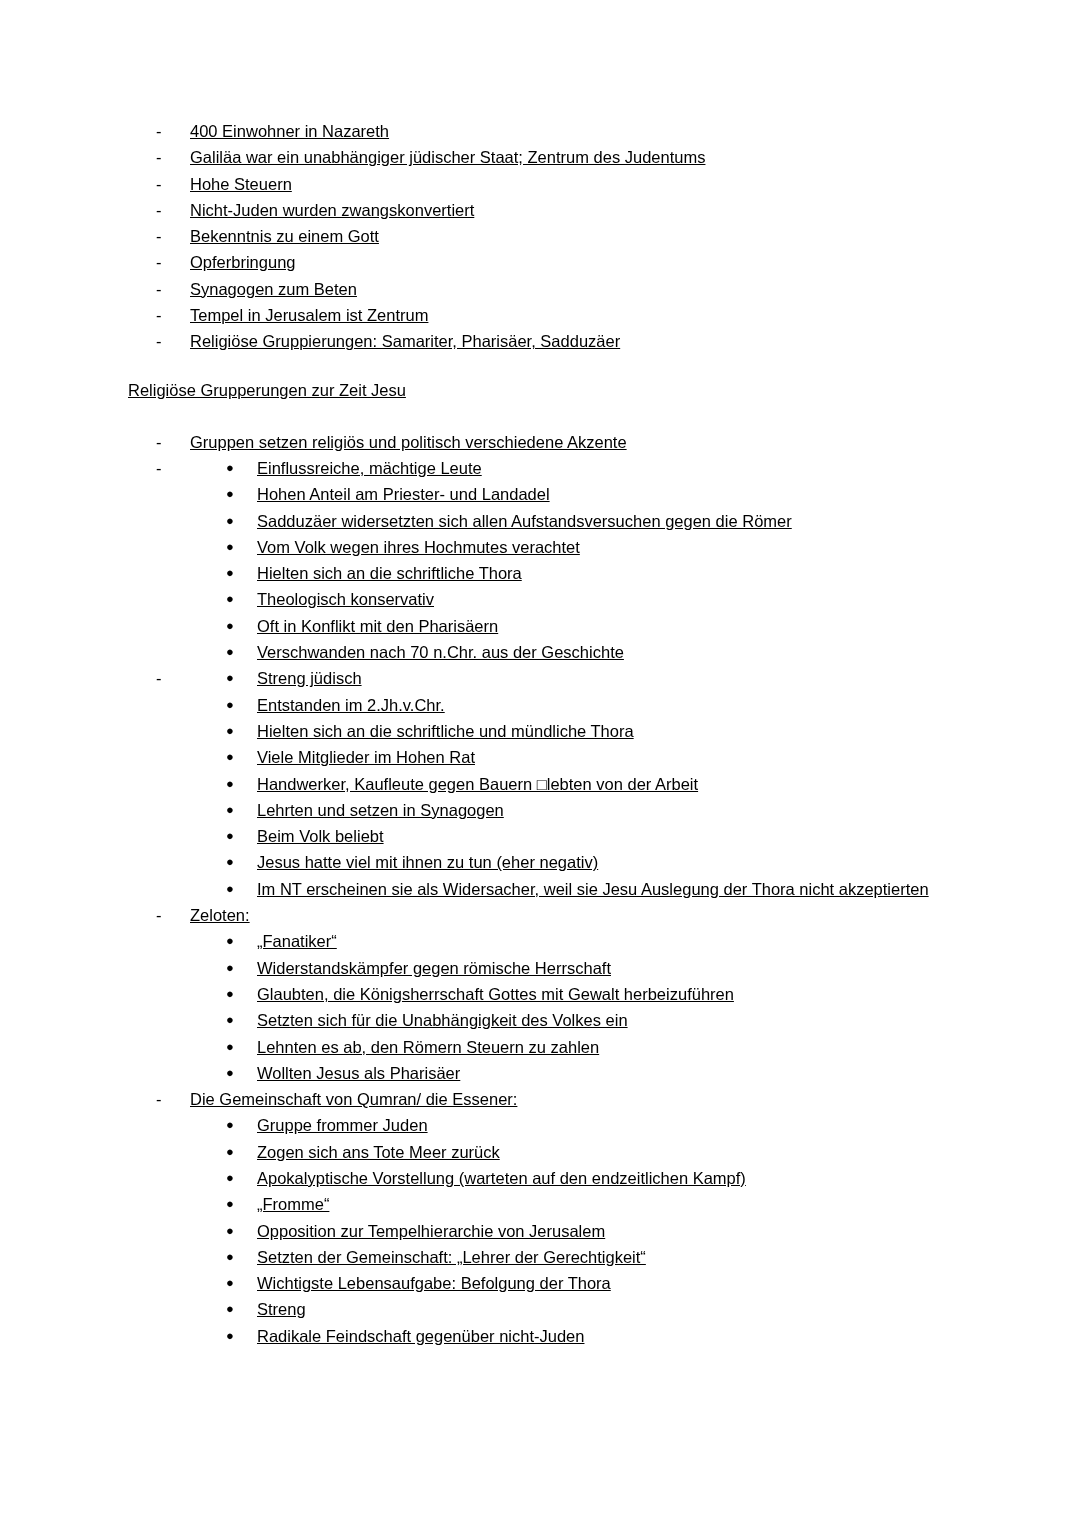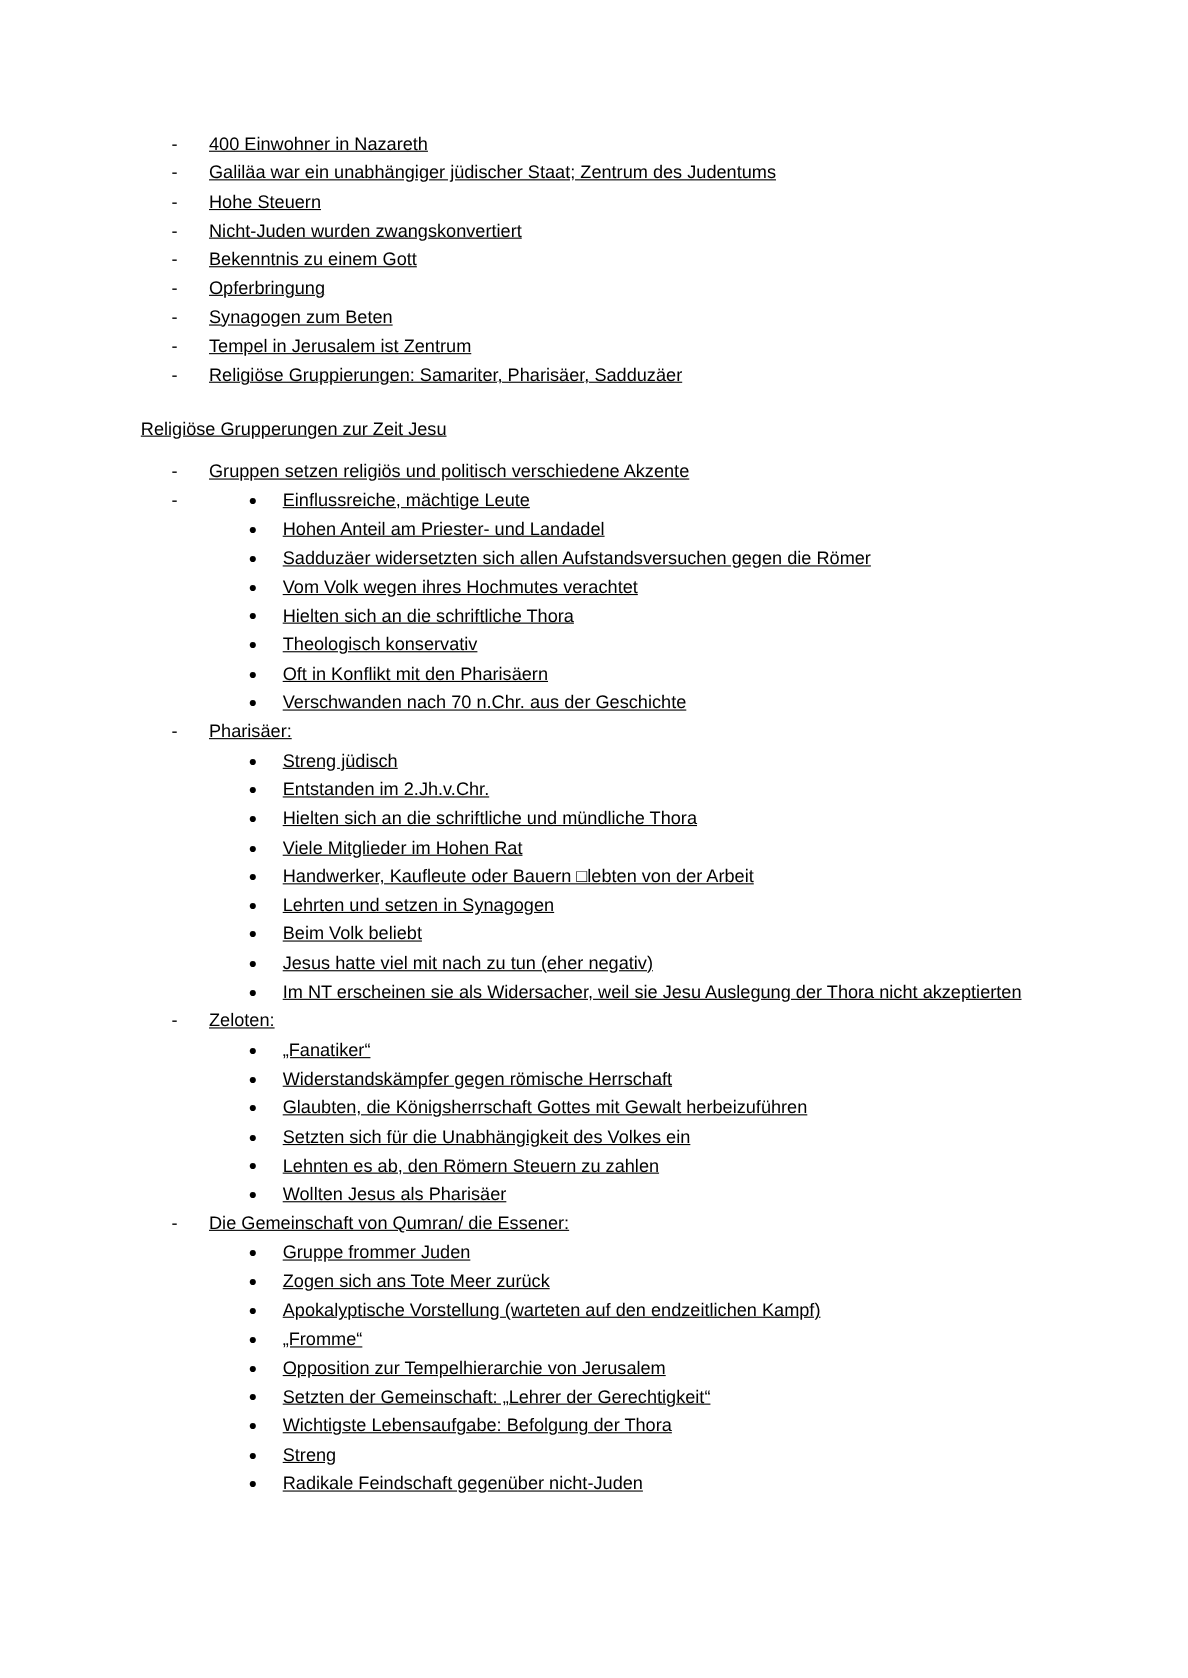--- a/index.html
+++ b/index.html
@@ -57,21 +57,21 @@
     line-height: 27px;
   }
   .li-text {
     display: block;
     text-decoration: underline;
   }
   h2.section-heading {
     font-size: 16.5px;
     font-weight: normal;
     text-decoration: underline;
-    margin: 22px 0 13px 0;
+    margin: 22px 0 26px 0;
     padding: 0;
     line-height: 26px;
   }
 </style>
 </head>
 <body>
 
 <div class="page">
   <div class="doc-body">
 
@@ -153,53 +153,52 @@
               <span class="li-text">Oft in Konflikt mit den Pharisäern</span>
             </li>
             <li>
               <span class="bullet">●</span>
               <span class="li-text">Verschwanden nach 70 n.Chr. aus der Geschichte</span>
             </li>
           </ul>
         </li>
         <li>
           <span class="dash">-</span>
-          <span class="li-text">Pharisäer:</span>
           <ul class="level2">
             <li>
               <span class="bullet">●</span>
               <span class="li-text">Streng jüdisch</span>
             </li>
             <li>
               <span class="bullet">●</span>
               <span class="li-text">Entstanden im 2.Jh.v.Chr.</span>
             </li>
             <li>
               <span class="bullet">●</span>
               <span class="li-text">Hielten sich an die schriftliche und mündliche Thora</span>
             </li>
             <li>
               <span class="bullet">●</span>
               <span class="li-text">Viele Mitglieder im Hohen Rat</span>
             </li>
             <li>
               <span class="bullet">●</span>
-              <span class="li-text">Handwerker, Kaufleute oder Bauern □lebten von der Arbeit</span>
+              <span class="li-text">Handwerker, Kaufleute gegen Bauern □lebten von der Arbeit</span>
             </li>
             <li>
               <span class="bullet">●</span>
               <span class="li-text">Lehrten und setzen in Synagogen</span>
             </li>
             <li>
               <span class="bullet">●</span>
               <span class="li-text">Beim Volk beliebt</span>
             </li>
             <li>
               <span class="bullet">●</span>
-              <span class="li-text">Jesus hatte viel mit nach zu tun (eher negativ)</span>
+              <span class="li-text">Jesus hatte viel mit ihnen zu tun (eher negativ)</span>
             </li>
             <li>
               <span class="bullet">●</span>
               <span class="li-text">Im NT erscheinen sie als Widersacher, weil sie Jesu Auslegung der Thora nicht akzeptierten</span>
             </li>
           </ul>
         </li>
         <li>
           <span class="dash">-</span>
           <span class="li-text">Zeloten:</span>

